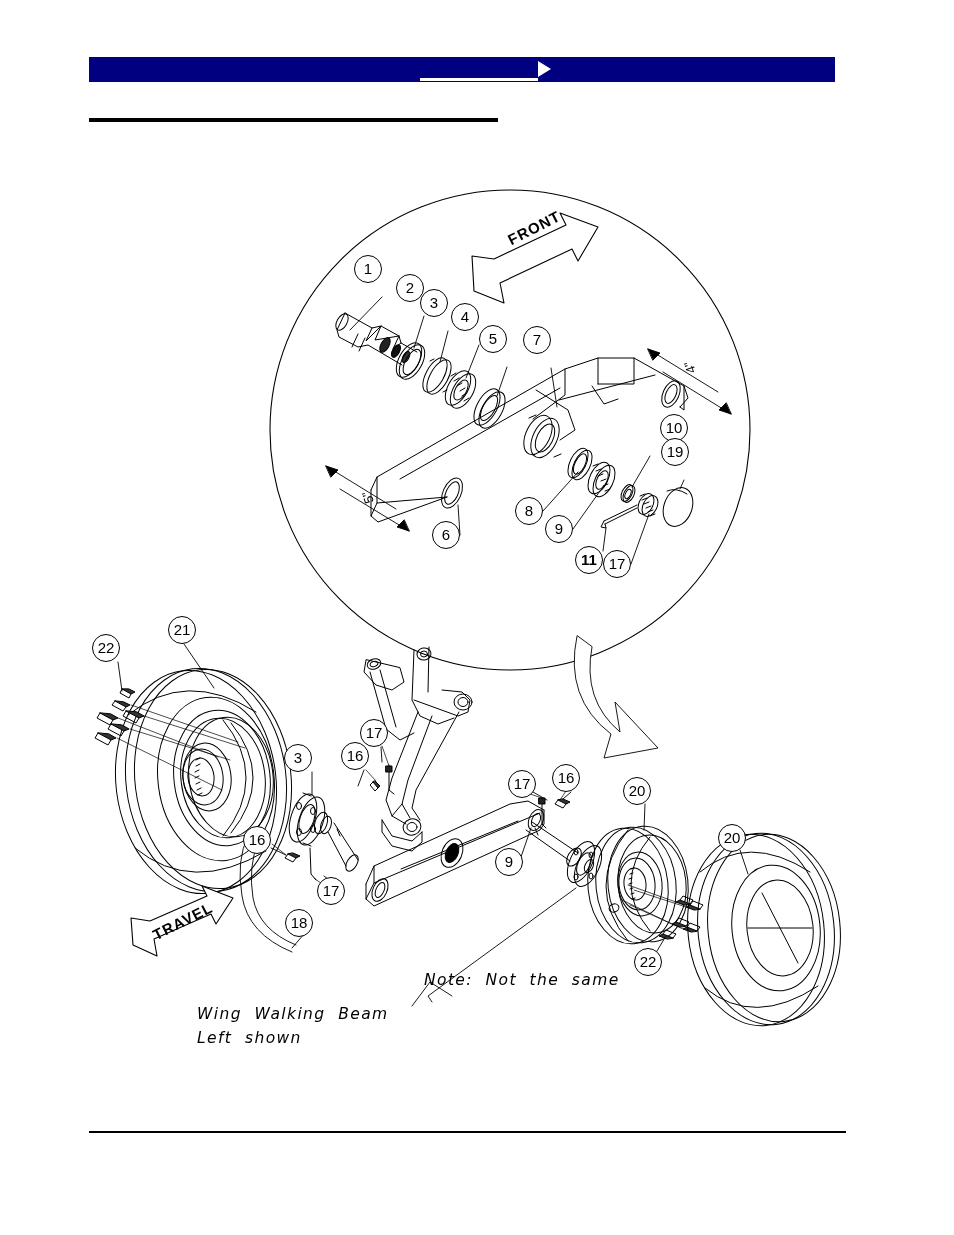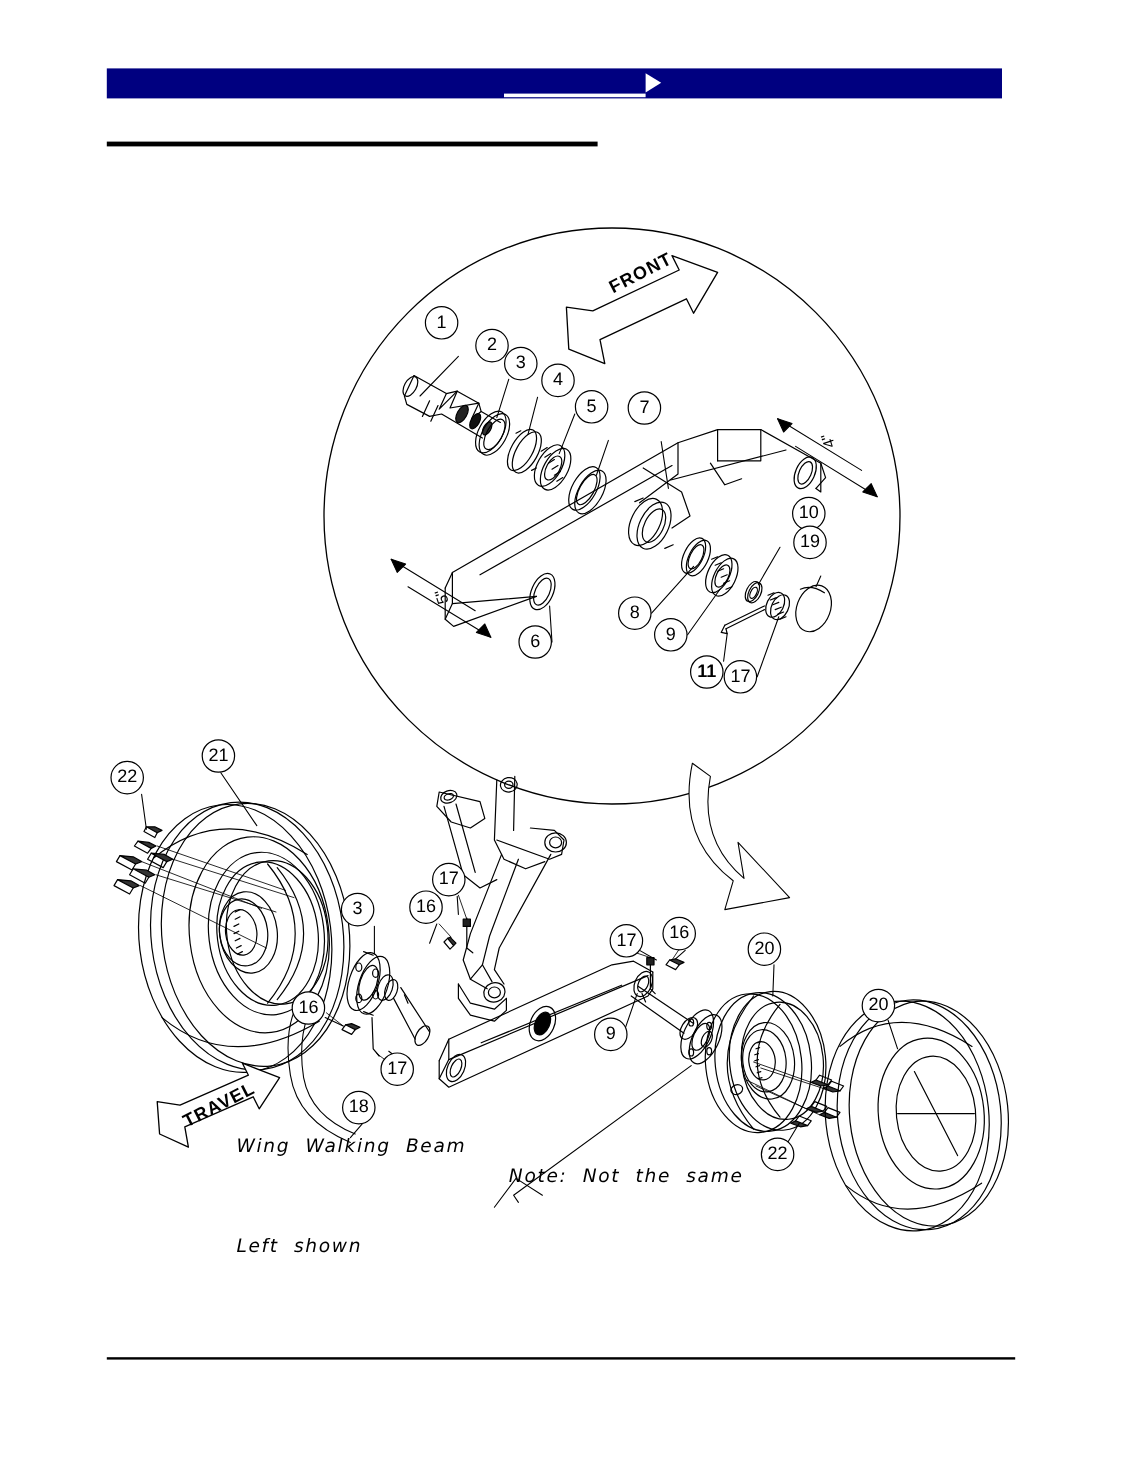--- a/index.html
+++ b/index.html
@@ -61,21 +61,21 @@
   .caption{
     position:absolute;
     font-family:"DejaVu Sans", sans-serif;
     font-style:italic;
     font-size:15.5px;
     letter-spacing:1.4px;
     color:#000;
     white-space:pre;
     z-index:30;
   }
-  .cap-a{left:197px;top:946px;}
+  .cap-a{left:197px;top:1005px;}
   .cap-b{left:197px;top:1029px;}
   .cap-note{left:424px;top:971px;}
 
   
   .dirlabel{
     position:absolute;
     font-family:"Liberation Sans", sans-serif;
     font-weight:bold;
     font-size:15px;
     letter-spacing:1px;

